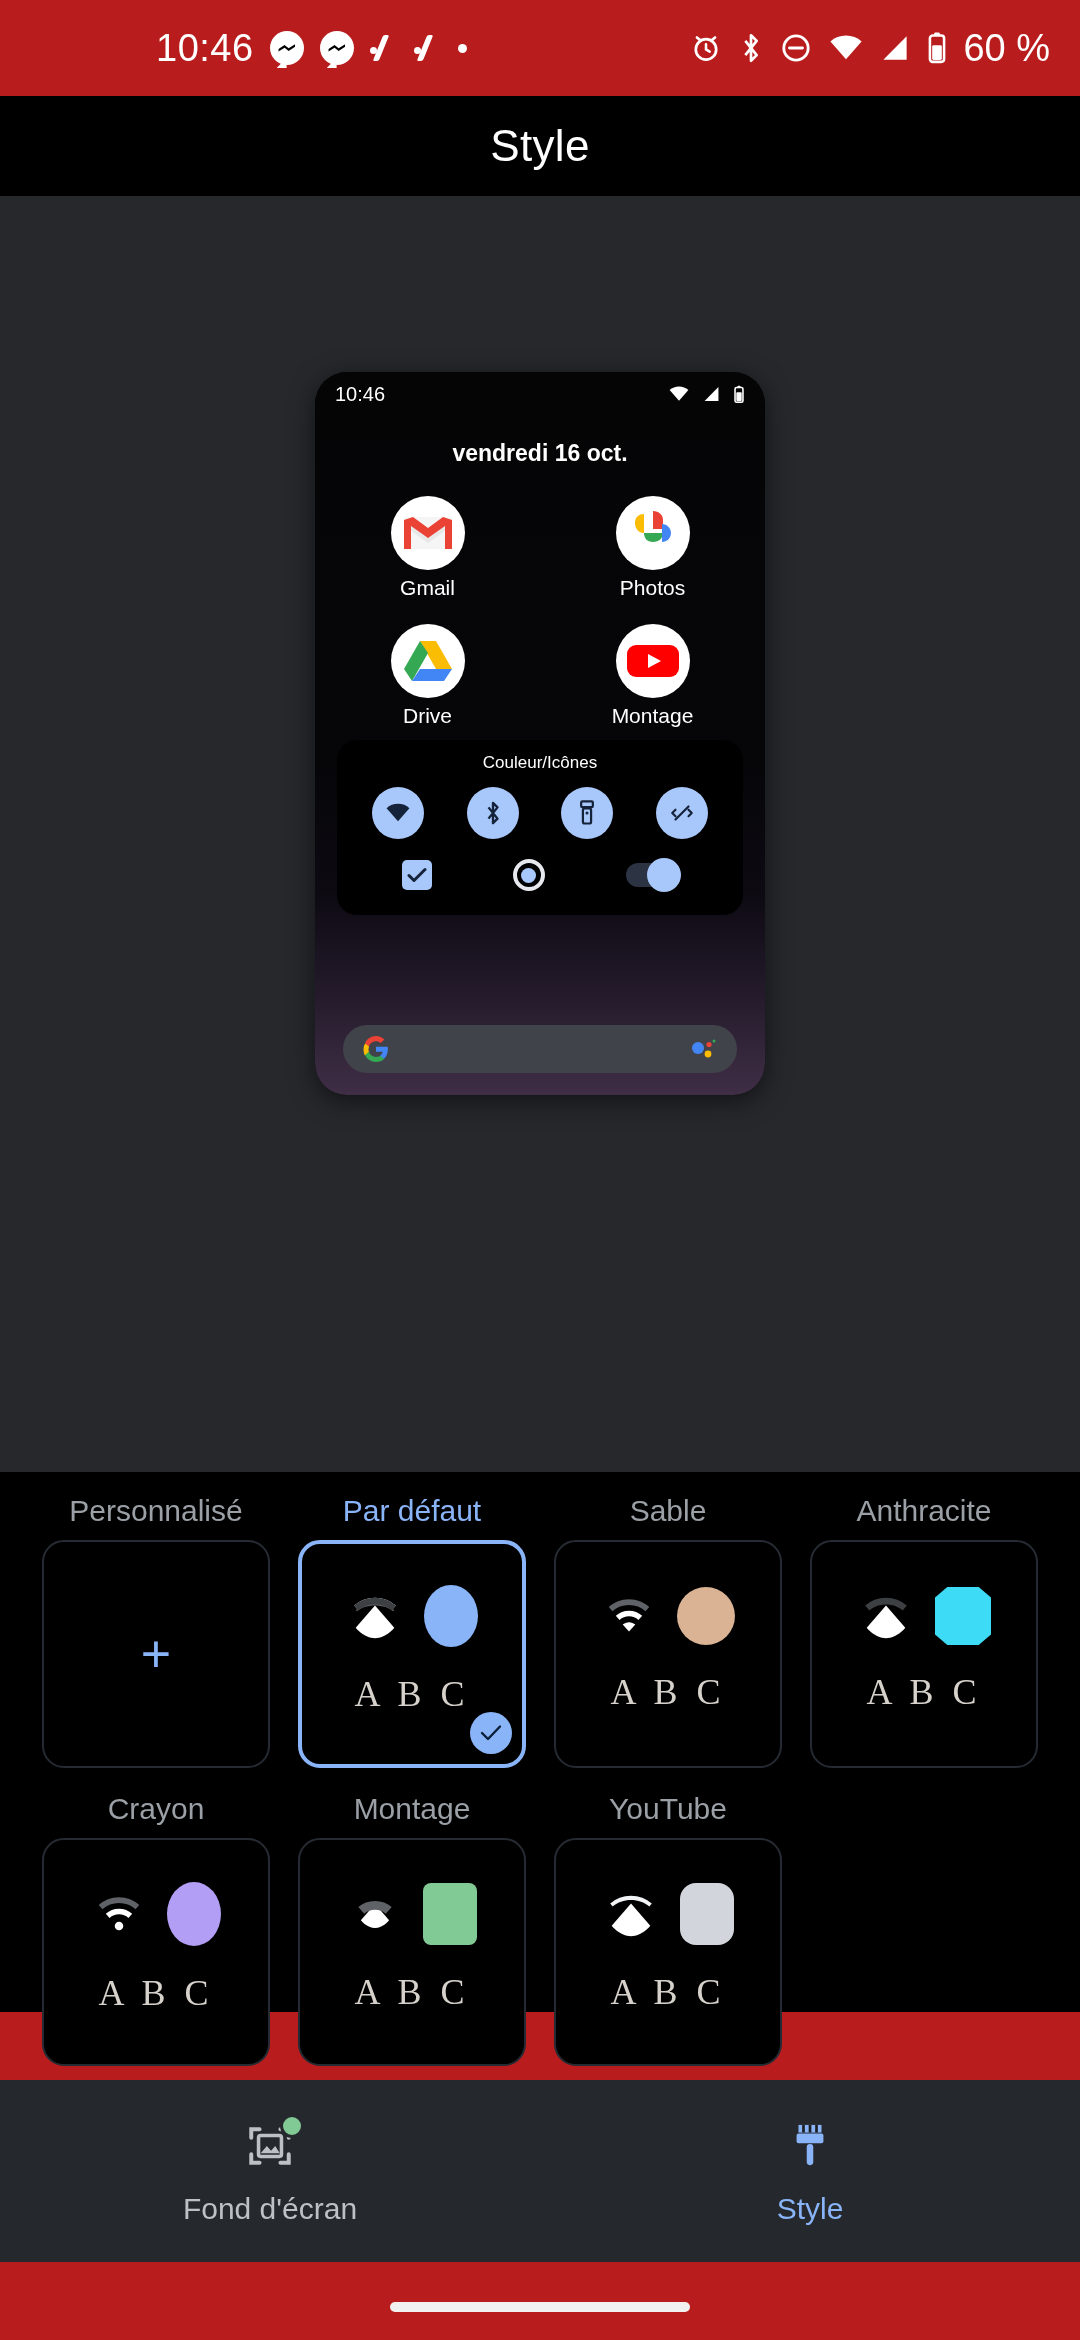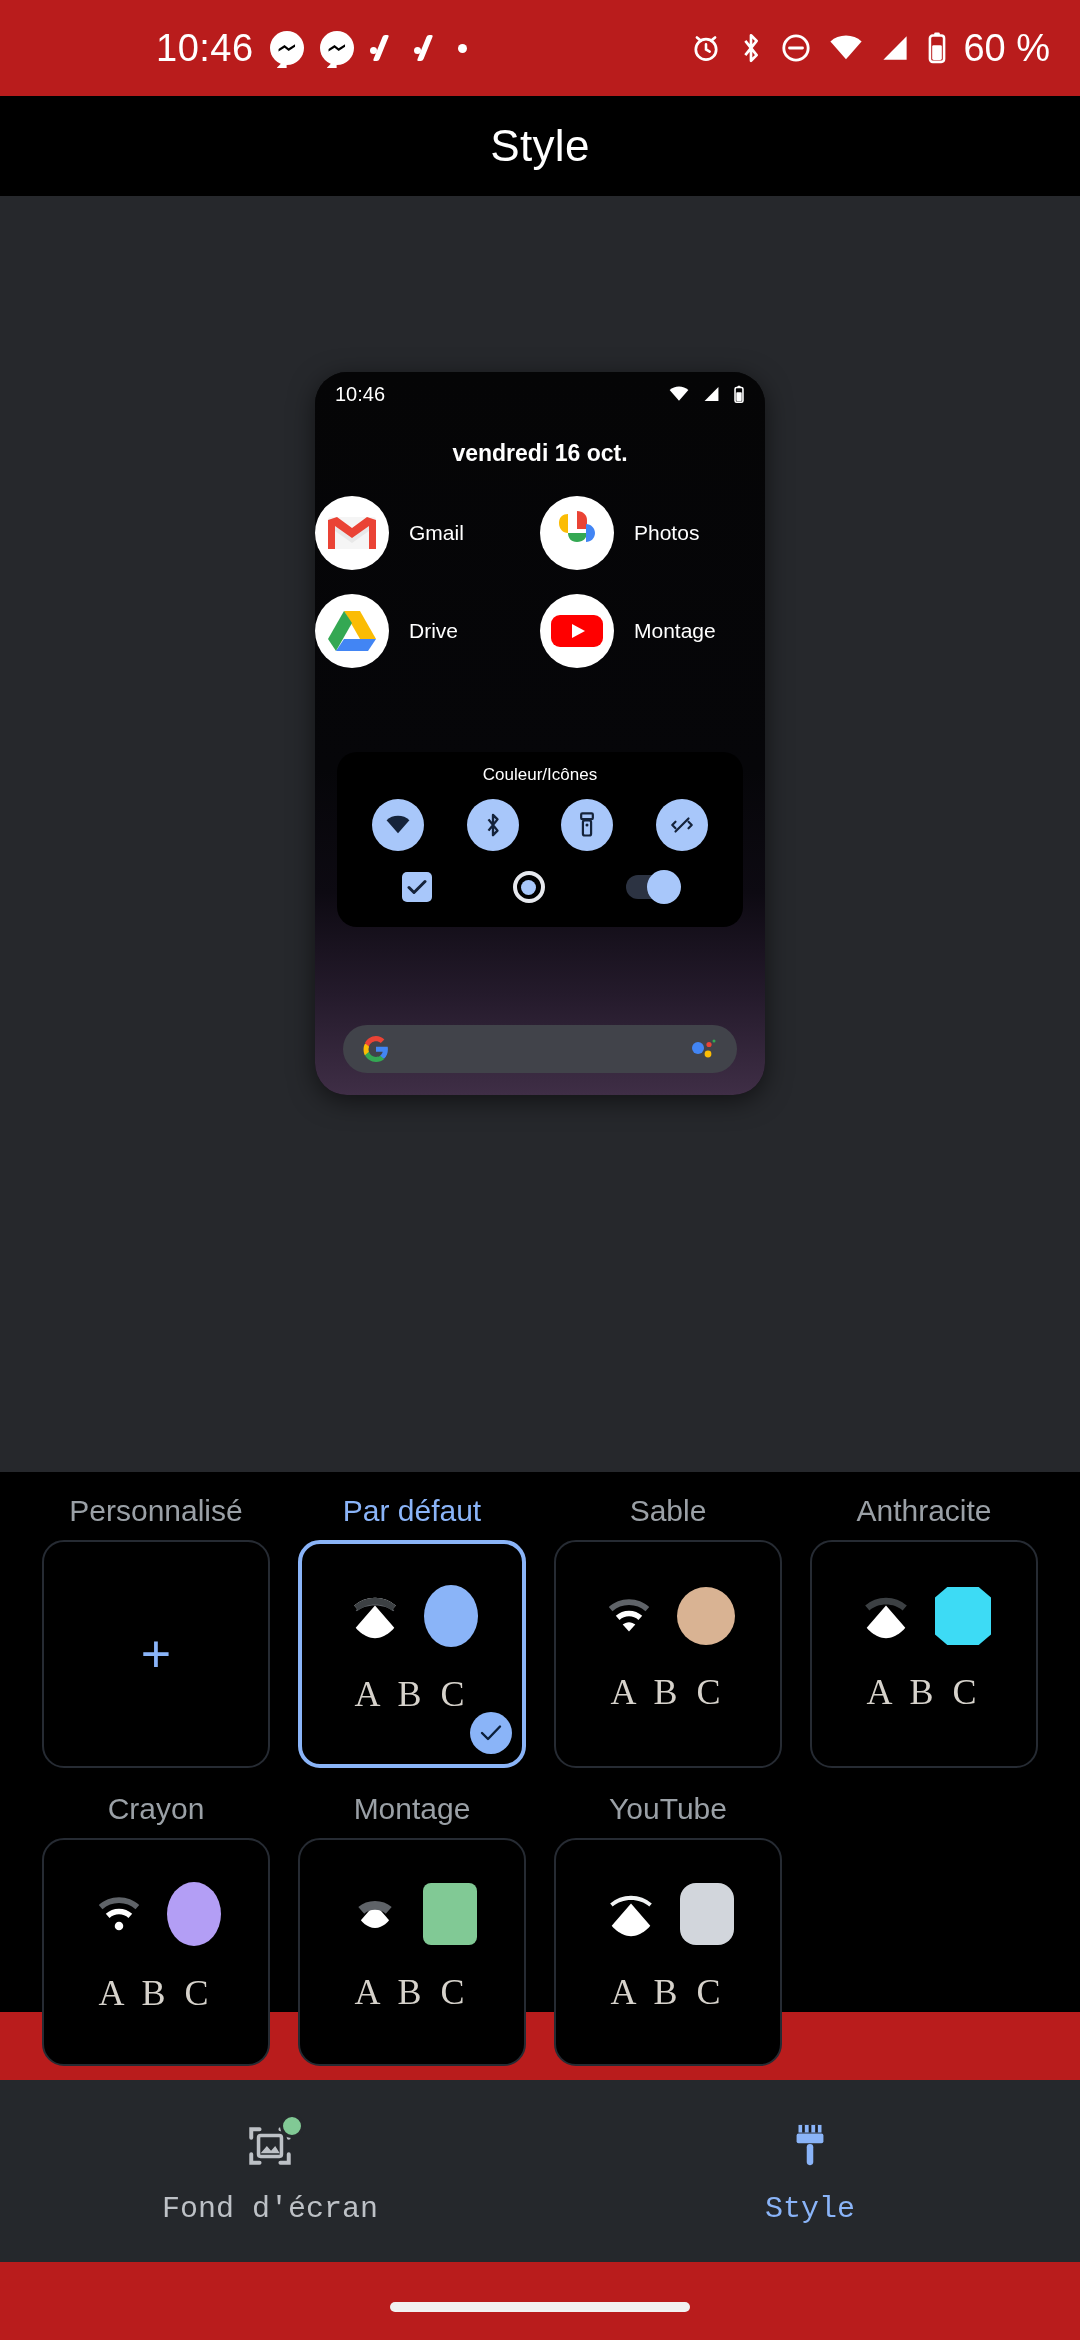--- a/index.html
+++ b/index.html
@@ -73,30 +73,30 @@
 
   #phone-date{
     position:absolute; top:68px; left:0; right:0; text-align:center;
     color:#fff; font-size:23px; font-weight:700;
   }
 
   #app-grid{
     position:absolute; top:124px; left:0; right:0;
     display:grid; grid-template-columns:1fr 1fr; row-gap:24px;
   }
-  .app-cell{ display:flex; flex-direction:row; align-items:center; gap:20px;text-align:right; }
+  .app-cell{ display:flex; flex-direction:column; align-items:center; gap:6px;text-align:right; }
   .app-icon{
     width:74px; height:74px; border-radius:50%; background:#fff;
     display:flex; align-items:center; justify-content:center; position:relative; overflow:hidden;
   }
   .app-label{ color:#fff; font-size:21px; }
 
   
   #qs-card{
-    position:absolute; left:22px; right:22px; top:380px; height:175px;
+    position:absolute; left:22px; right:22px; top:368px; height:175px;
     background:#000; border-radius:20px; padding-top:13px;
   }
   #qs-title{ text-align:center; color:#fff; font-size:17px; }
   #qs-tiles{
     display:flex; justify-content:space-around; align-items:center;
     margin-top:14px; padding:0 14px;
   }
   .qs-tile{
     width:52px; height:52px; border-radius:50%; background:#a8c7fa;
     display:flex; align-items:center; justify-content:center;
@@ -159,21 +159,21 @@
   }
   #plus-card{ display:flex; align-items:center; justify-content:center; }
   #plus-sign{ color:#8ab4f8; font-size:52px; font-weight:300; line-height:1; }
 
   
   #bottom-nav{
     position:absolute; top:2080px; left:0; width:1080px; height:182px;
     background:#25282c; display:flex; align-items:center;
   }
   .nav-item{
-    flex:1; display:flex; flex-direction:column; align-items:center; gap:16px;font-family:Liberation Mono, monospace;
+    flex:1; display:flex; flex-direction:column; align-items:center; gap:16px;
   }
   .nav-icon-wrap{ position:relative; width:60px; height:60px;
     display:flex; align-items:center; justify-content:center; }
   .nav-dot{
     position:absolute; right:-4px; top:-2px; width:24px; height:24px;
     border-radius:50%; background:#81c995; border:3px solid #25282c;
   }
   .nav-label{ font-size:30px; color:#bdc1c6; }
   .nav-label.active{ color:#8ab4f8; }
 

